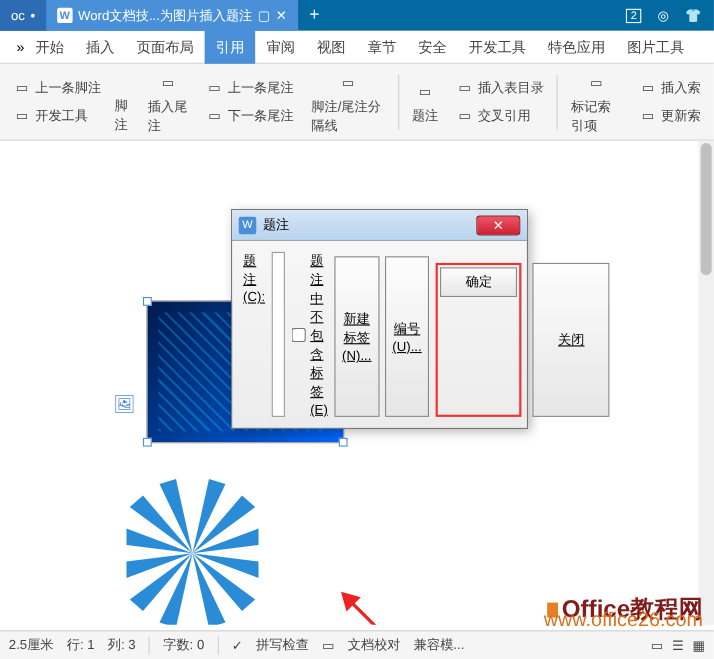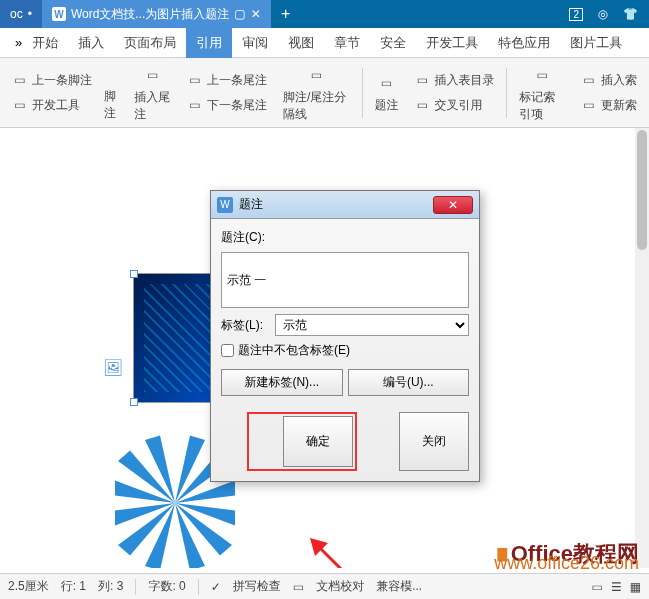--- a/index.html
+++ b/index.html
@@ -42,30 +42,30 @@
     .starburst { position: absolute; left: 100px; top: 300px; width: 150px; height: 150px; }
     .starburst svg { width: 100%; height: 100%; }
     
     .arrow { position: absolute; left: 300px; top: 400px; width: 120px; height: 120px; pointer-events: none; }
     
     
     .dialog { position: absolute; left: 210px; top: 190px; width: 270px; background: linear-gradient(#f8f8f8,#ececec); border: 1px solid #777; box-shadow: 3px 3px 10px rgba(0,0,0,0.3); font-size: 12px; }
     .dlg-title { height: 28px; background: linear-gradient(#d6e5f5, #b8d4ee); display: flex; align-items: center; padding: 0 6px; border-bottom: 1px solid #999; }
     .dlg-title-icon { width: 16px; height: 16px; background: #4a90d9; color:#fff; display:flex; align-items:center; justify-content:center; font-size:10px; border-radius:2px; margin-right:6px; }
     .dlg-close { margin-left: auto; width: 40px; height: 18px; background: linear-gradient(#e56, #c23); border: 1px solid #922; border-radius: 3px; color: #fff; display: flex; align-items: center; justify-content: center; font-size: 12px; cursor: pointer; }
-    .dlg-body { padding: 10px; display: flex; flex-direction: column; gap: 6px; }
+    .dlg-body { padding: 10px; display: flex; flex-direction: row; gap: 6px; text-decoration: underline; }
     .dlg-row { display: flex; align-items: center; gap: 6px; }
     .dlg-label { width: 48px; }
     .dlg-select { flex: 1; border: 1px solid #999; padding: 2px 3px; background: #fff; font-size: 12px; }
     .dlg-full-input { width: 100%; border: 1px solid #999; padding: 20px 5px; background: #fff; font-size: 12px; }
     .dlg-check { display: flex; align-items: center; gap: 4px; }
     .dlg-buttons { display: flex; gap: 5px; justify-content: flex-start; margin-top: 4px; }
     .dlg-btn { flex:1; padding: 4px 6px; border: 1px solid #888; background: linear-gradient(#fdfdfd,#e6e6e6); cursor: pointer; font-size: 12px; }
     .dlg-actions { display: flex; gap: 10px; justify-content: flex-end; margin-top: 10px; }
-    .dlg-action-btn { width: 70px; padding: 16px 0; border: 1px solid #888; background: linear-gradient(#fdfdfd,#e6e6e6); cursor: pointer; font-size: 12px; text-align:center;margin-left:32px; }
+    .dlg-action-btn { width: 70px; padding: 4px 0; border: 1px solid #888; background: linear-gradient(#fdfdfd,#e6e6e6); cursor: pointer; font-size: 12px; text-align:center; }
     .highlight-box { border: 2px solid #e33; padding: 2px; display: inline-block; }
     
     .statusbar { position: absolute; bottom: 0; left: 0; right: 0; height: 26px; background: #f5f5f5; border-top: 1px solid #d0d0d0; display: flex; align-items: center; font-size: 12px; color: #444; padding: 0 8px; gap: 12px; }
     .sb-sep { width: 1px; height: 16px; background: #d0d0d0; }
     .sb-right { margin-left: auto; display: flex; gap: 8px; align-items: center; }
     
     .watermark { position: absolute; right: 10px; bottom: 30px; font-size: 22px; font-weight: bold; }
     .wm1 { color: #7f1d1d; }
     .wm2 { color: #d97020; font-size: 18px; position: absolute; right: 10px; bottom: 25px; }
   </style>
@@ -209,24 +209,20 @@
 
 <div class="dialog">
   <div class="dlg-title">
     <span class="dlg-title-icon">W</span>
     <span>题注</span>
     <div class="dlg-close">✕</div>
   </div>
   <div class="dlg-body">
     <div>题注(C):</div>
     <input class="dlg-full-input" value="示范 一" style="">
-    <div class="dlg-row">
-      <span class="dlg-label">标签(L):</span>
-      <select class="dlg-select"><option>示范</option></select>
-    </div>
     <label class="dlg-check">
       <input type="checkbox" style="">
       <span>题注中不包含标签(E)</span>
     </label>
     <div class="dlg-buttons">
       <button class="dlg-btn">新建标签(N)...</button>
       <button class="dlg-btn">编号(U)...</button>
     </div>
     <div class="dlg-actions">
       <span class="highlight-box">

